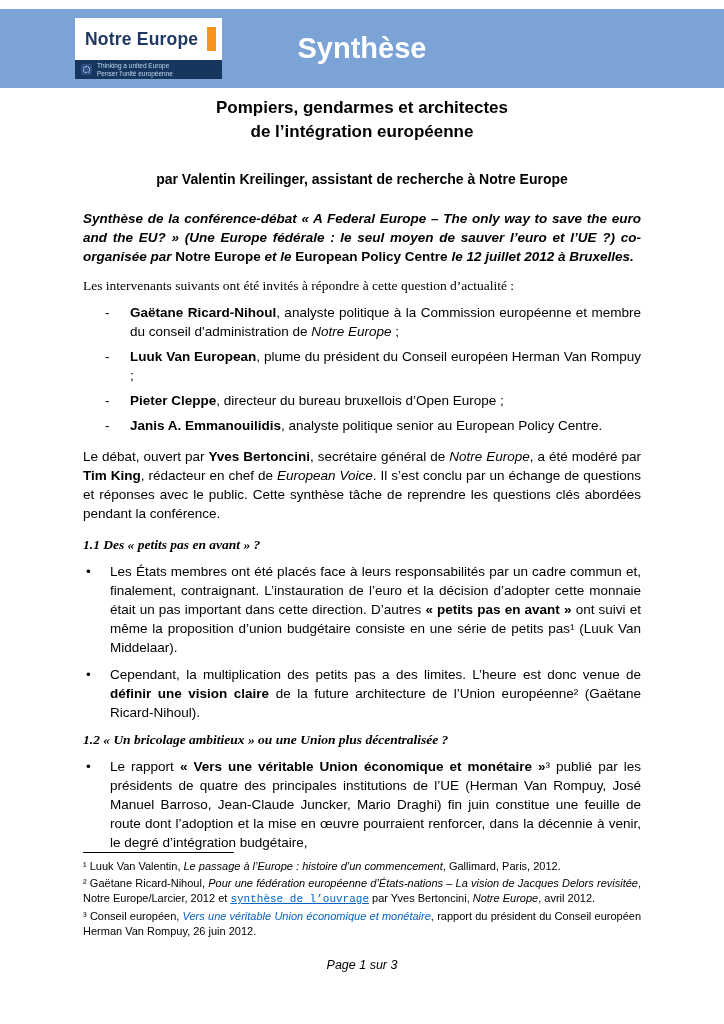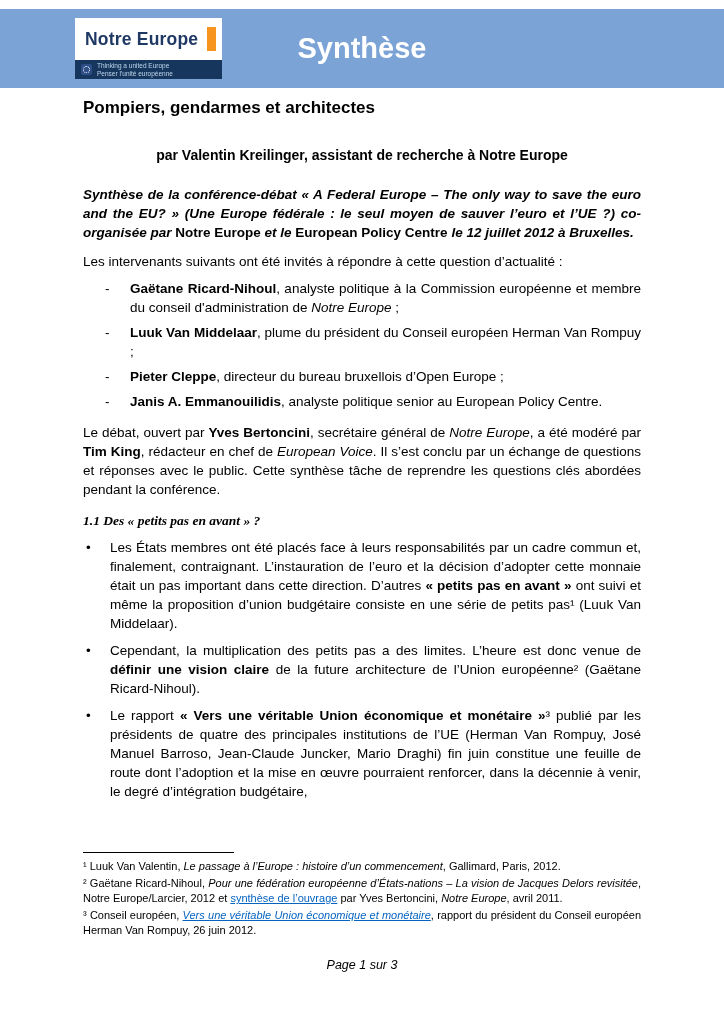--- a/index.html
+++ b/index.html
@@ -16,41 +16,41 @@
   .logo-accent{position:absolute;right:6px;top:9px;width:9px;height:24px;background:#f7941e;}
   .logo-strip{background:#17365d;height:19px;display:flex;align-items:center;gap:5px;padding:0 6px;box-sizing:border-box;}
   .flag{position:relative;width:11px;height:11px;background:#2d4e86;border-radius:2px;flex:none;}
   .flag::before{content:"";position:absolute;left:2px;top:2px;width:5px;height:5px;border:1px dotted #fff;border-radius:50%;}
   .taglines{display:flex;flex-direction:column;justify-content:center;}
   .tag{font-size:6.5px;line-height:8px;color:#bdd7ee;white-space:nowrap;}
 
   
   .content{position:absolute;top:96px;left:83px;width:558px;font-size:13.5px;line-height:19px;}
   .date{text-align:right;font-weight:700;font-style:italic;font-size:14px;margin:0 0 24px;}
-  .title{margin:0 0 26px;font-size:17px;line-height:24px;font-weight:700;}
+  .title{margin:0 0 26px;text-align:center;font-size:17px;line-height:24px;font-weight:700;}
   .tline{display:block;}
   .byline{text-align:center;font-size:14px;margin:0 0 20px;}
   .intro{margin:0 0 10px;text-align:justify;font-weight:700;font-style:italic;}
-  .lead{margin:0 0 8px;}
+  .lead{margin:0 0 8px;font-family:Liberation Serif, serif;}
   .speaker{display:flex;margin:0 0 6px 22px;}
   .speaker.sp-last{margin-bottom:9px;}
   .dash{flex:0 0 25px;}
   .stext{flex:1;text-align:justify;}
   .para{margin:12px 0 12px;text-align:justify;}
   .h-section{margin:0 0 11px;font-weight:700;text-decoration:underline;}
   .h-sub{margin:0 0 8px;font-weight:700;font-style:italic;font-family:Liberation Serif, serif;}
   .bullet{position:relative;padding-left:27px;margin:0 0 8px;text-align:justify;}
   .dot{position:absolute;left:3px;top:0;}
 
   
   .b{font-weight:700;font-style:normal;}
   .i{font-style:italic;}
   .bi{font-weight:700;}
-  .a{color:#0563c1;text-decoration:underline;cursor:pointer;}
-  .ai{color:#0563c1;text-decoration:underline;font-style:italic;cursor:pointer;}
+  .a{color:#0563c1;text-decoration:underline;cursor:pointer;font-family:Liberation Mono, monospace;}
+  .ai{color:#0563c1;font-style:italic;cursor:pointer;}
 
   
   .footnotes{position:absolute;top:852px;left:83px;width:558px;font-size:11px;line-height:15px;}
   .fn-rule{width:151px;border-top:1px solid #000;margin:0 0 6px;}
   .fn{margin:0 0 2px;text-align:justify;}
   .pagenum{position:absolute;top:958px;left:0;width:724px;text-align:center;
            font-weight:400;font-style:italic;font-size:12.5px;}
 </style>
 </head>
 <body>
@@ -71,35 +71,36 @@
           <span class="tag">Penser l’unité européenne</span>
         </span>
       </div>
     </div>
   </div>
 
   <div class="content">
 
     <div class="title">
       <span class="tline">Pompiers, gendarmes et architectes</span>
+      <span class="tline">de l’intégration européenne</span>
     </div>
 
     <div class="byline"><span class="bi">par Valentin Kreilinger, assistant de recherche à </span><span class="b">Notre Europe</span></div>
 
     <p class="intro"><span class="bi">Synthèse de la conférence-débat « A Federal Europe – The only way to save the euro and the EU? » (Une Europe fédérale : le seul moyen de sauver l’euro et l’UE ?) co-organisée par </span><span class="b">Notre Europe</span><span class="bi"> et le </span><span class="b">European Policy Centre</span><span class="bi"> le 12 juillet 2012 à Bruxelles.</span></p>
 
     <p class="lead">Les intervenants suivants ont été invités à répondre à cette question d’actualité :</p>
 
     <div class="speaker">
       <span class="dash">-</span>
       <span class="stext"><span class="b">Gaëtane Ricard-Nihoul</span><span>, analyste politique à la Commission européenne et membre du conseil d'administration de </span><span class="i">Notre Europe</span><span> ;</span></span>
     </div>
     <div class="speaker">
       <span class="dash">-</span>
-      <span class="stext"><span class="b">Luuk Van Middelaar</span><span>, plume du président du Conseil européen Herman Van Rompuy ;</span></span>
+      <span class="stext"><span class="b">Luuk Van European</span><span>, plume du président du Conseil européen Herman Van Rompuy ;</span></span>
     </div>
     <div class="speaker">
       <span class="dash">-</span>
       <span class="stext"><span class="b">Pieter Cleppe</span><span>, directeur du bureau bruxellois d’Open Europe ;</span></span>
     </div>
     <div class="speaker sp-last">
       <span class="dash">-</span>
       <span class="stext"><span class="b">Janis A. Emmanouilidis</span><span>, analyste politique senior au European Policy Centre.</span></span>
     </div>
 
@@ -110,29 +111,30 @@
 
     <div class="bullet">
       <span class="dot">•</span>
       <span class="btext"><span>Les États membres ont été placés face à leurs responsabilités par un cadre commun et, finalement, contraignant. L’instauration de l’euro et la décision d’adopter cette monnaie était un pas important dans cette direction. D’autres </span><span class="b">« petits pas en avant »</span><span> ont suivi et même la proposition d’union budgétaire consiste en une série de petits pas¹ (Luuk Van Middelaar).</span></span>
     </div>
     <div class="bullet">
       <span class="dot">•</span>
       <span class="btext"><span>Cependant, la multiplication des petits pas a des limites. L’heure est donc venue de </span><span class="b">définir une vision claire</span><span> de la future architecture de l’Union européenne² (Gaëtane Ricard-Nihoul).</span></span>
     </div>
 
+    <div class="h-sub">1.2 « Un bricolage ambitieux » ou une Union plus décentralisée ?</div>
 
     <div class="bullet">
       <span class="dot">•</span>
       <span class="btext"><span>Le rapport </span><span class="b">« Vers une véritable Union économique et monétaire »</span><span>³ publié par les présidents de quatre des principales institutions de l’UE (Herman Van Rompuy, José Manuel Barroso, Jean-Claude Juncker, Mario Draghi) fin juin constitue une feuille de route dont l’adoption et la mise en œuvre pourraient renforcer, dans la décennie à venir, le degré d’intégration budgétaire,</span></span>
     </div>
   </div>
 
   <div class="footnotes">
     <div class="fn-rule"></div>
     <p class="fn"><span>¹ Luuk Van Valentin, </span><span class="i">Le passage à l’Europe : histoire d’un commencement</span><span>, Gallimard, Paris, 2012.</span></p>
-    <p class="fn"><span>² Gaëtane Ricard-Nihoul, </span><span class="i">Pour une fédération européenne d’États-nations – La vision de Jacques Delors revisitée</span><span>, Notre Europe/Larcier, 2012 et </span><span class="a">synthèse de l’ouvrage</span><span> par Yves Bertoncini, </span><span class="i">Notre Europe</span><span>, avril 2011.</span></p>
+    <p class="fn"><span>² Gaëtane Ricard-Nihoul, </span><span class="i">Pour une fédération européenne d’États-nations – La vision de Jacques Delors revisitée</span><span>, Notre Europe/Larcier, 2012 et </span><span class="a">synthèse de l’ouvrage</span><span> par Yves Bertoncini, </span><span class="i">Notre Europe</span><span>, avril 2012.</span></p>
     <p class="fn"><span>³ Conseil européen, </span><span class="ai">Vers une véritable Union économique et monétaire</span><span>, rapport du président du Conseil européen Herman Van Rompuy, 26 juin 2012.</span></p>
   </div>
 
   <div class="pagenum">Page 1 sur 3</div>
 
 </div>
 
 </body></html>

